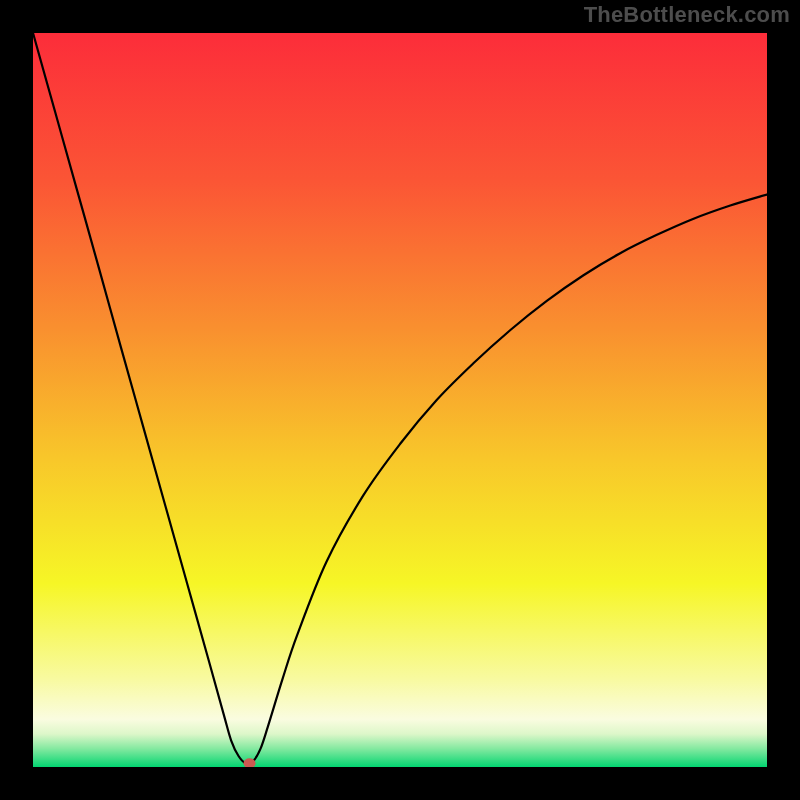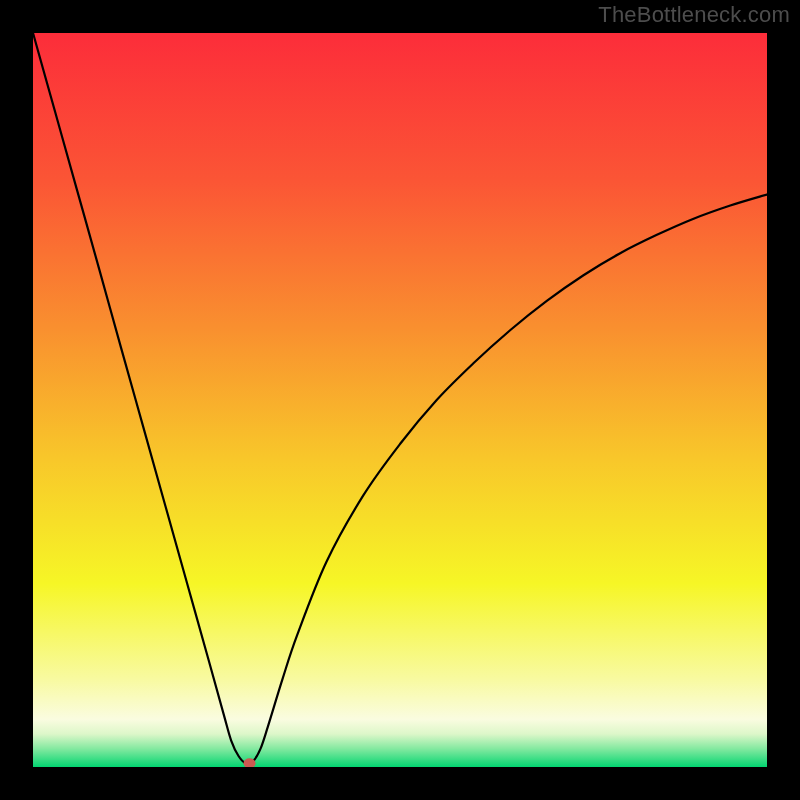--- a/index.html
+++ b/index.html
@@ -16,21 +16,21 @@
     width: 800px;
     height: 800px;
     background: #000;
   }
   .attribution {
     position: absolute;
     top: 2px;
     right: 10px;
     color: #4d4d4d;
     font-size: 22px;
-    font-weight: 400;
+    font-weight: 700;
     letter-spacing: 0.2px;
     user-select: none;
   }
   .plot-wrap {
     position: absolute;
     left: 33px;
     top: 33px;
     width: 734px;
     height: 734px;
     overflow: hidden;

